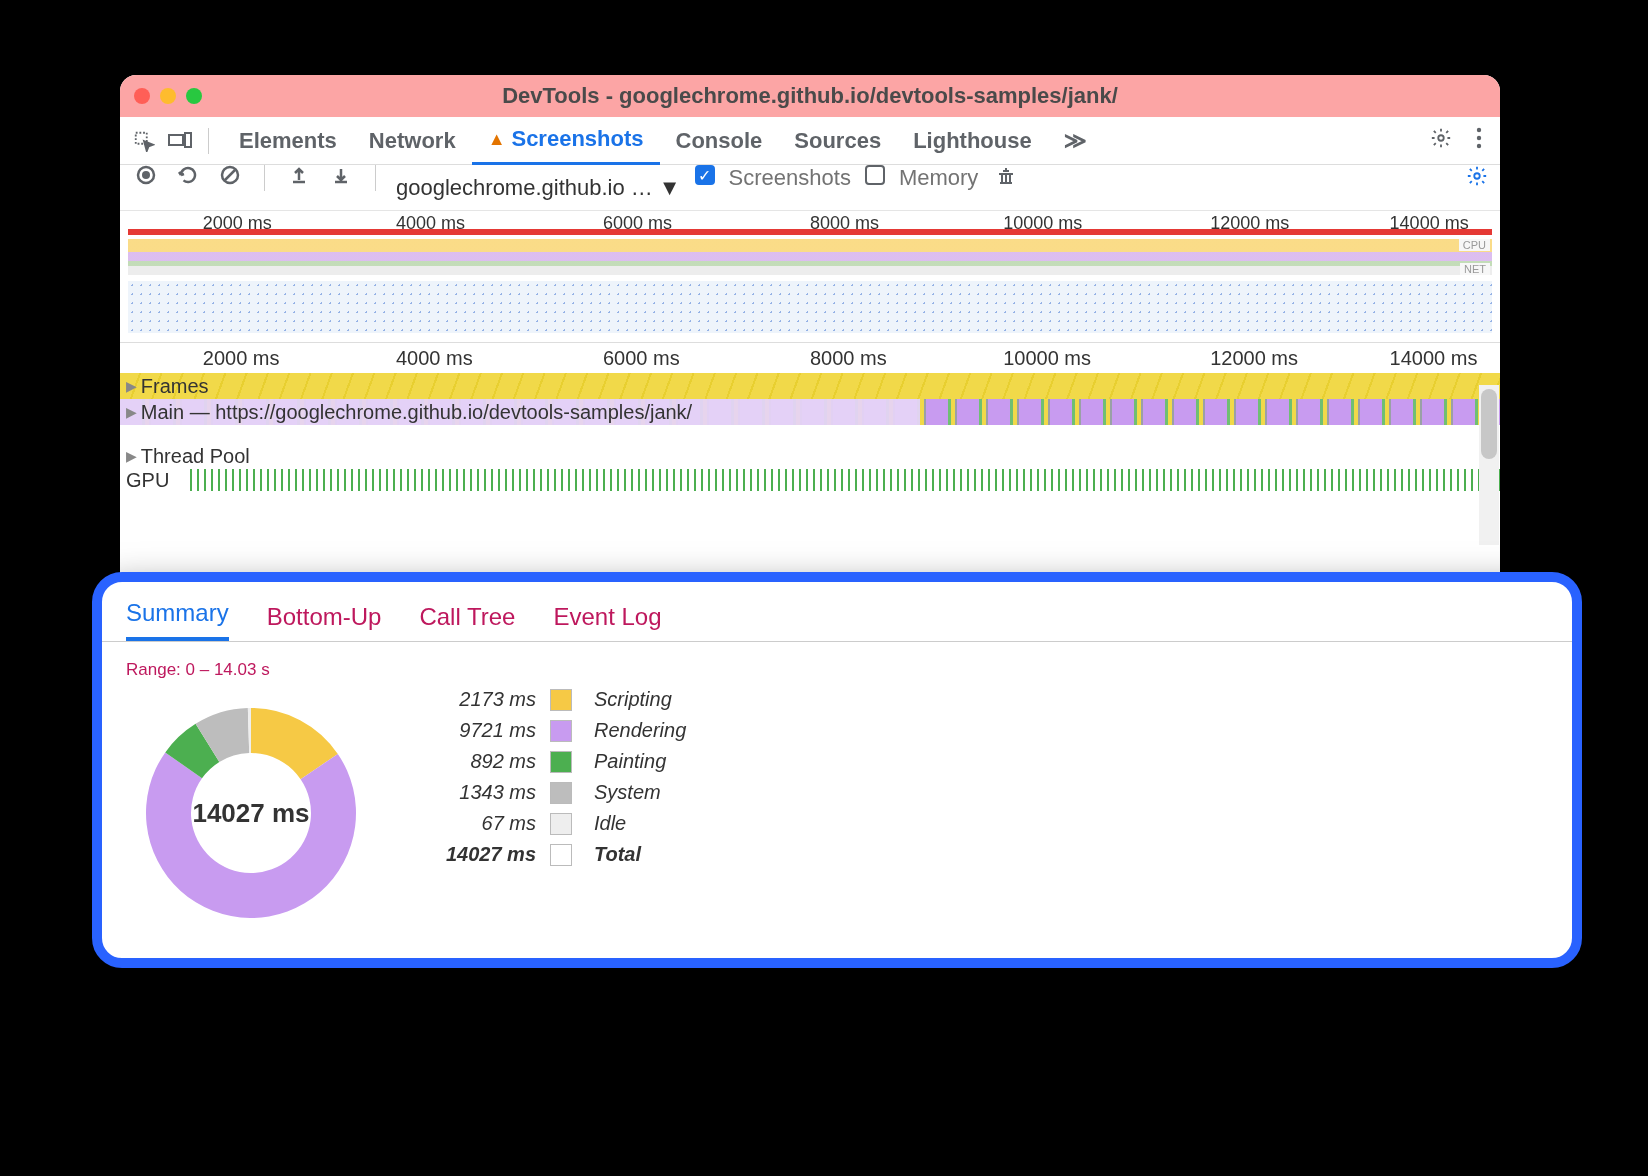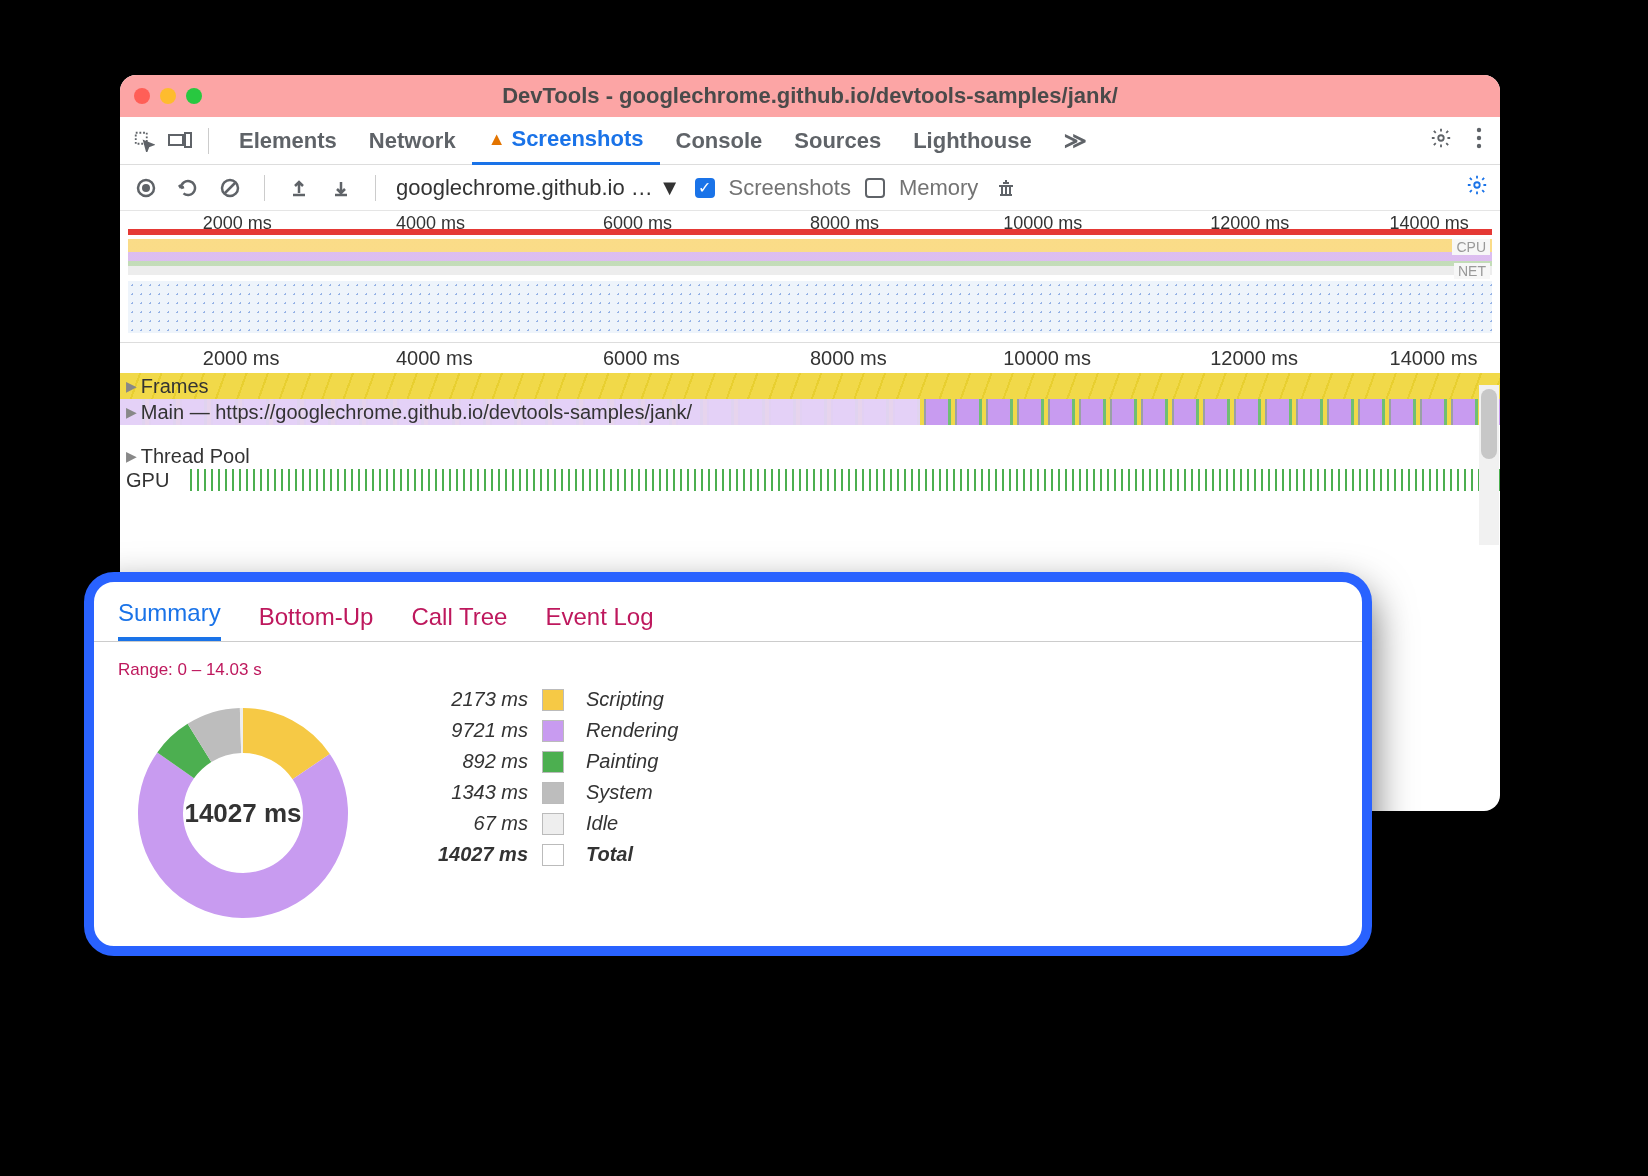--- a/index.html
+++ b/index.html
@@ -45,38 +45,38 @@
   .vdiv { width:1px; height:26px; background:#ccc; margin:0 6px;}
   .tabs { display:flex; gap:0; }
   .tab { padding:0 16px; height:48px; display:flex; align-items:center; gap:6px; color:#5f6368; font-size:22px; cursor:pointer;}
   .tab.active { color:#1a73e8; border-bottom:3px solid #1a73e8;}
   .tab .warn { color:#e37400; font-size:18px;}
   .spacer { flex:1; }
   .gear-icon, .kebab-icon, .more-icon { color:#5f6368; padding:0 8px;}
   
   .perf-toolbar {
     height:46px; border-bottom:1px solid #e5e5e5;
-    display:flex; align-items:center; padding:0 12px; gap:14px; color:#5f6368;
+    display:flex; padding:0 12px; gap:14px; color:#5f6368;
   }
   .ico { width:28px; display:inline-flex; justify-content:center;}
   .url-select { display:flex; align-items:center; gap:6px; color:#333; font-size:22px;}
   .cb { width:20px; height:20px; border:2px solid #5f6368; border-radius:4px; display:inline-flex; align-items:center; justify-content:center;}
   .cb.checked { background:#1a73e8; border-color:#1a73e8; color:#fff; font-size:16px;}
   .label { color:#737373; }
   .gear-blue { color:#1a73e8;}
   
   .overview { position:relative; height:132px; border-bottom:1px solid #ddd;}
   .timeaxis { height:26px; position:relative; background:#fff; font-size:18px; color:#333;}
   .tick { position:absolute; top:2px;}
   .redbar { position:absolute; left:8px; right:8px; top:18px; height:6px; background:#e53935;}
   .cpuband { position:absolute; left:8px; right:8px; top:28px; height:36px;
     background:
       linear-gradient(to bottom, rgba(246,191,38,0.55) 0 35%, rgba(192,136,227,0.55) 35% 62%, rgba(106,168,79,0.4) 62% 75%, #ededed 75% 100%);
   }
-  .lbl-right { position:absolute; right:2px; font-size:14px; color:#999; background:#f7f7f7; padding:0 4px;}
+  .lbl-right { position:absolute; right:2px; font-size:11px; color:#999; background:#f7f7f7; padding:0 4px;}
   .netband { position:absolute; left:8px; right:8px; top:70px; height:52px; background:#eef4fb;}
   .dots { position:absolute; inset:0;
     background-image: radial-gradient(#3b6fd1 1px, transparent 1px);
     background-size: 9px 9px;
     opacity:0.5;
   }
   .handle-l, .handle-r { position:absolute; top:0; width:10px; height:22px; background:#d0d7de; border:1px solid #9aa0a6; border-radius:2px; display:flex; align-items:center; justify-content:center; color:#1a73e8; font-size:10px; letter-spacing:-1px;}
   .handle-l { left:0;} .handle-r { right:0;}
   
   .timeaxis2 { height:30px; position:relative; font-size:20px; color:#333; background:#fff;}
@@ -90,26 +90,26 @@
     background: repeating-linear-gradient(90deg, #c89bf0 0 22px, #6fbf73 22px 25px, #f1d949 25px 29px, #9aa0a6 29px 31px);
   }
   .main-label-bg { position:absolute; left:0; top:0; bottom:0; width:800px; background:#e6d4f7; opacity:0.95;}
   .gpu-bg { position:absolute; left:70px; right:0; top:0; bottom:0;
     background: repeating-linear-gradient(90deg, #4caf50 0 2px, #fff 2px 7px);
   }
   .whitegap { height:18px;}
   
   .highlight-wrap {
     position:absolute;
-    left:84px; top:572px; width:1288px;
+    left:92px; top:572px; width:1490px;
     border:10px solid #2962ff;
     border-radius:30px;
     background:#fff;
     box-shadow:0 18px 40px rgba(0,0,0,0.6);
-    padding-bottom:8px;
+    padding-bottom:20px;
     z-index:5;
   }
   .subtabs { height:60px; display:flex; align-items:flex-end; gap:38px; padding:0 24px; border-bottom:1px solid #ccc;}
   .subtab { padding-bottom:10px; font-size:24px; color:#be185d; cursor:pointer;}
   .subtab.active { color:#1a73e8; border-bottom:4px solid #1a73e8;}
   .range { padding:18px 24px 8px; font-size:17px; color:#be185d;}
   .summary-body { display:flex; gap:10px; padding:0 24px; align-items:flex-start;}
   .donut-wrap { width:250px; height:250px; position:relative;}
   .donut-center { position:absolute; left:0; right:0; top:50%; transform:translateY(-50%); text-align:center; font-size:26px; font-weight:700;}
   .legend { display:grid; grid-template-columns: 150px 30px auto; row-gap:8px; column-gap:14px; font-size:20px; align-items:center;font-style:italic;}

